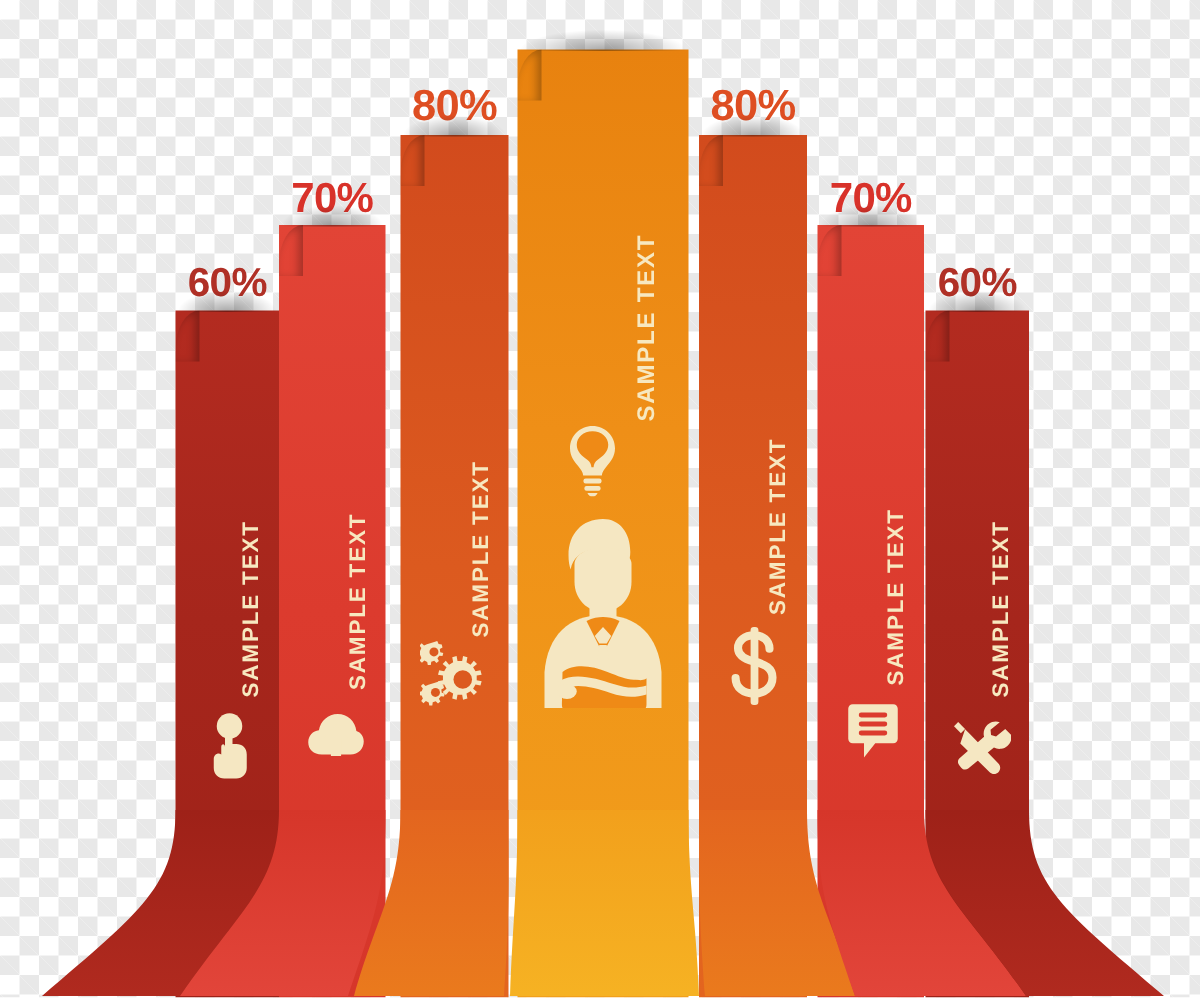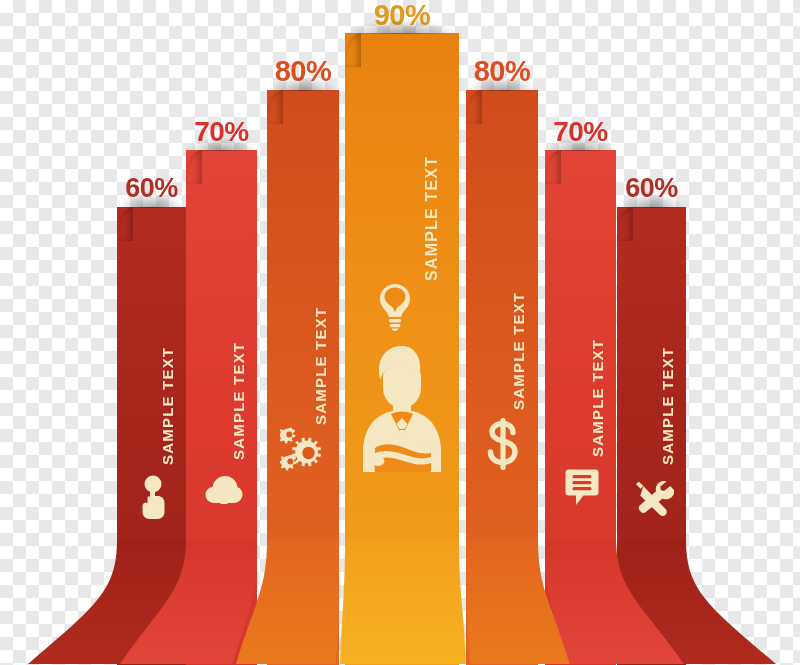--- a/index.html
+++ b/index.html
@@ -213,21 +213,20 @@
                    c4-.6 6-2.6 6-5.4 v22 c0 3-2 5-6 5 H26 c-3 0-4.4-2-4.4-5 z" fill="#ef8a16"></path>
 
           <path d="M20 110 C30 104 44 108 56 112 c9 3 15 3 22 1 v6
                    c-8 2.4-15 2-24-1 -12-4-24-7-32-2 z" fill="#f5e7c2"></path>
 
           <ellipse cx="74" cy="104" rx="7" ry="5.5" fill="#f5e7c2"></ellipse>
           <ellipse cx="25" cy="117" rx="6.5" ry="5" fill="#f5e7c2"></ellipse>
         </svg>
       </span>
 
-      <div class="pct" style="left:-2px; width:118px; top:-32px; font-size:29px; color:#e09a1e;">90%</div>
       <div class="tab-shadow"></div>
     </div>
 
     <div class="ribbon" style="left:466px; width:72px; top:90px;">
       <div class="ribbon-body" style="top:0; bottom:0; background:linear-gradient(180deg,#d24b1d 0%,#dc5a1f 50%,#e3651f 100%);">
         <div class="ribbon-curl"></div>
       </div>
       <div class="vtext" style="left:44px; top:320px;">SAMPLE TEXT</div>
       <span class="icon" style="left:20px; top:328px;">
         <svg width="34" height="52" viewBox="0 0 34 52">

